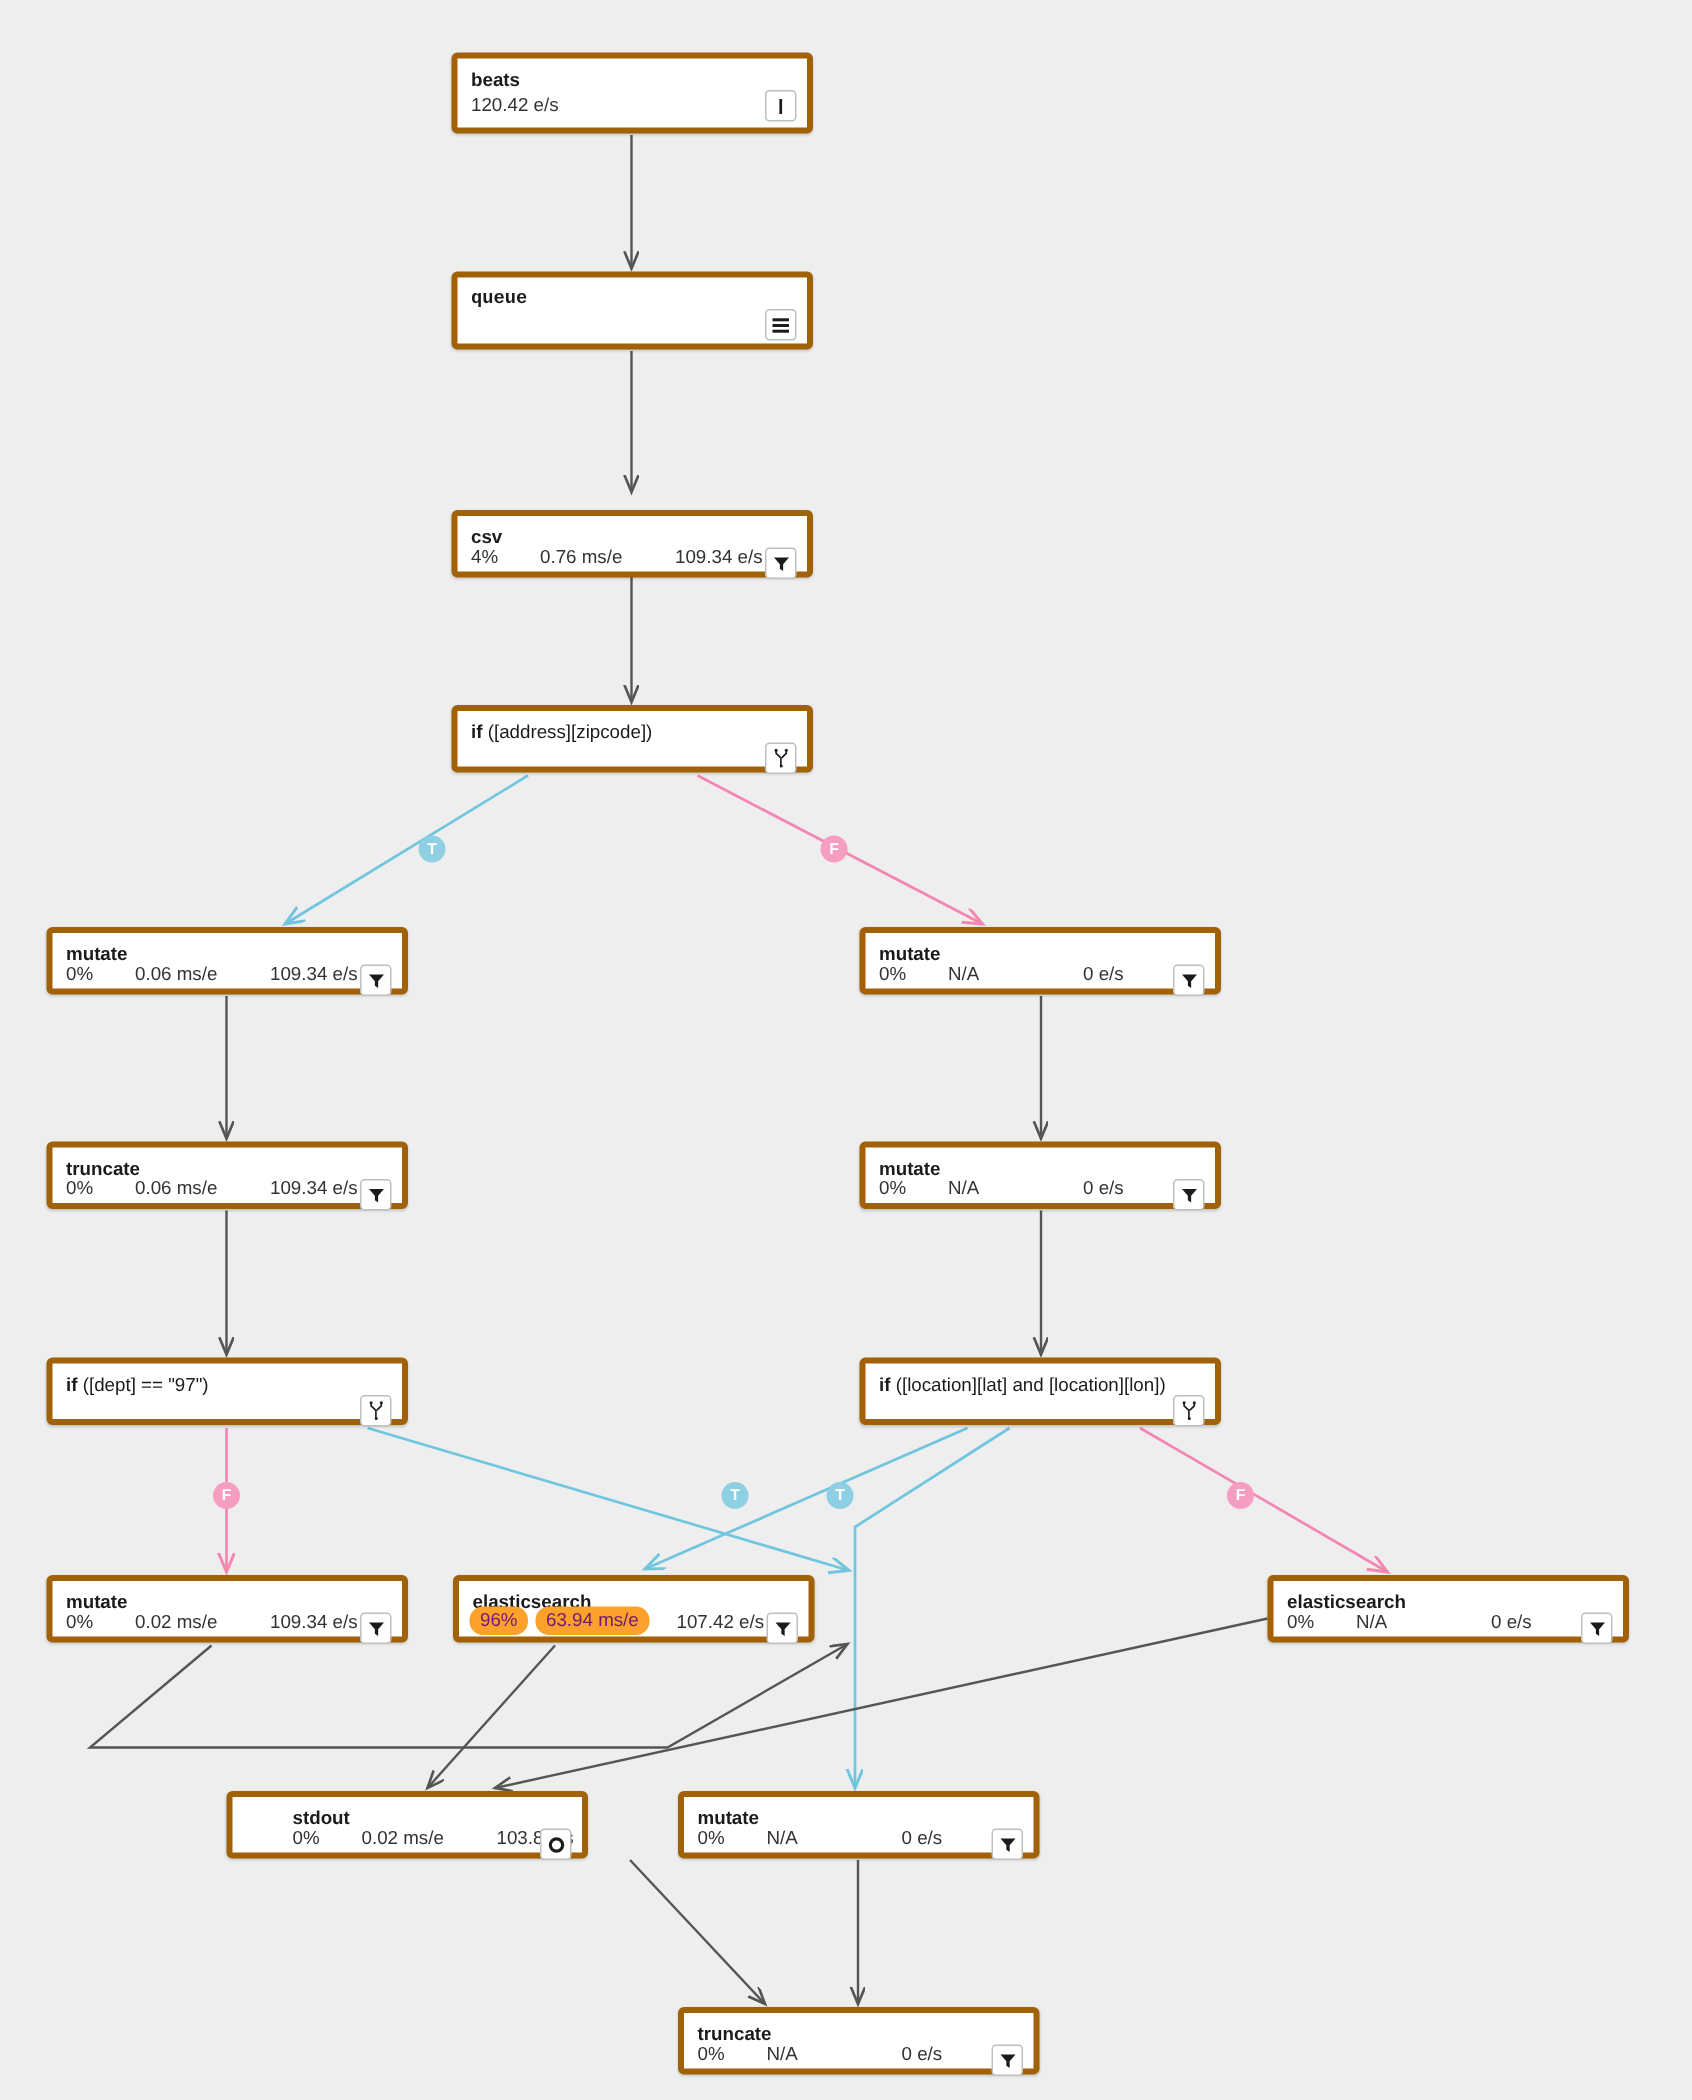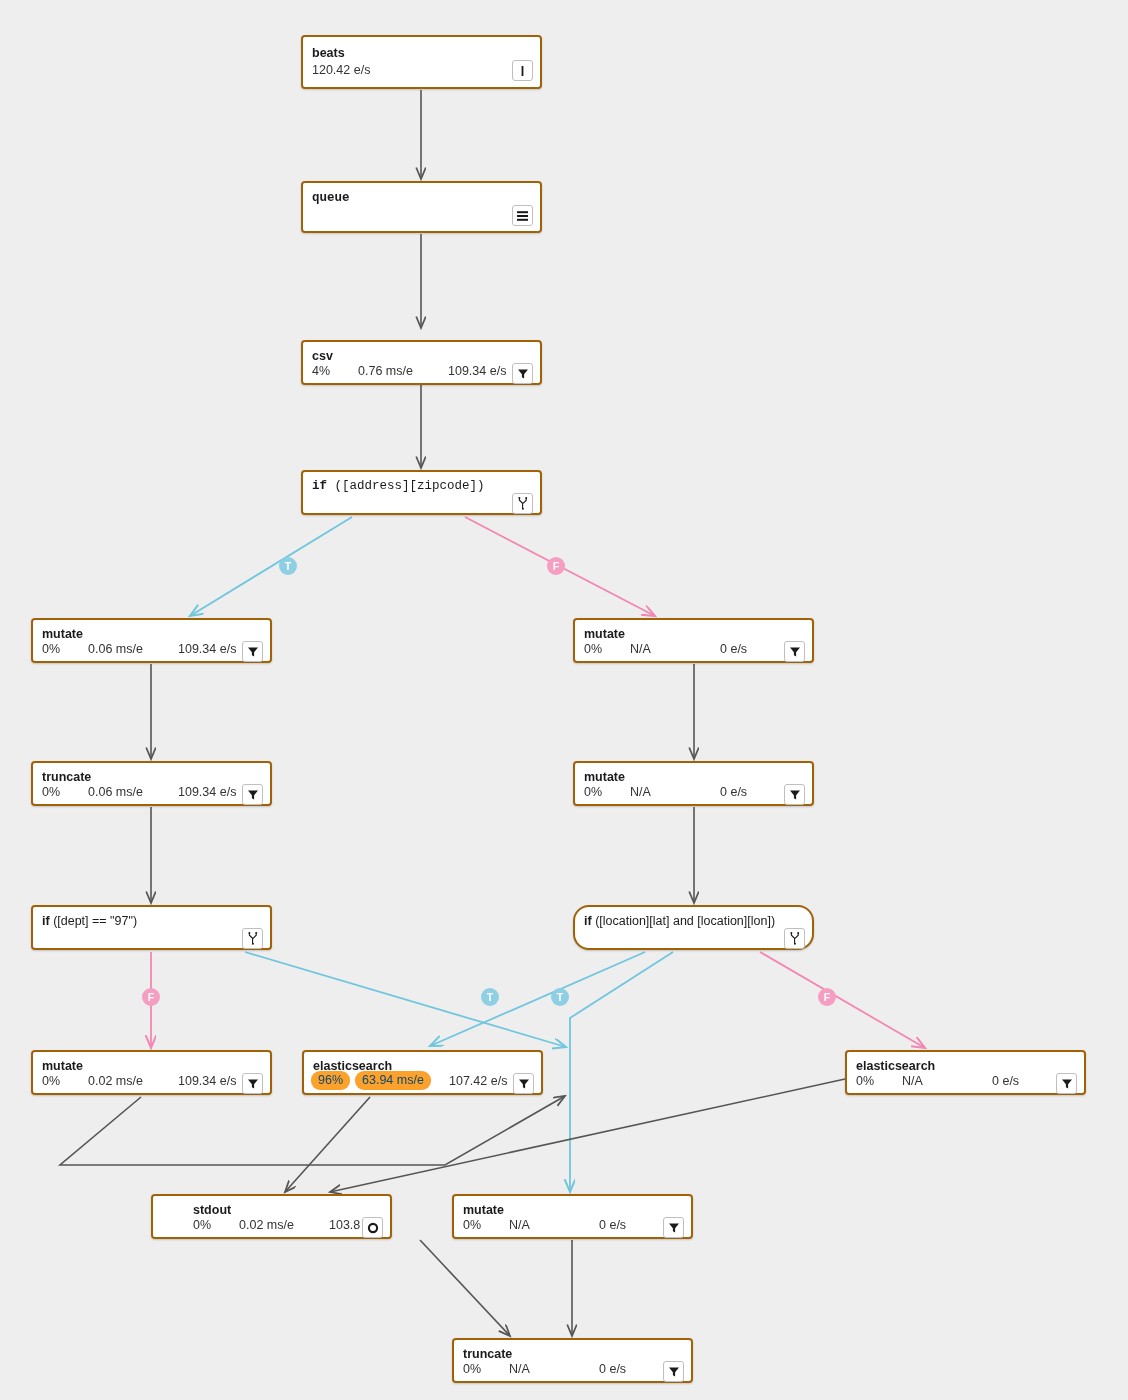--- a/index.html
+++ b/index.html
@@ -24,27 +24,27 @@
     position: absolute;
     left: 0; top: 0;
     width: 1128px;
     height: 1400px;
     pointer-events: none;
   }
   .node {
     position: absolute;
     box-sizing: border-box;
     background: #ffffff;
-    border: 2px solid #a16207;
+    border: 4px solid #a16207;
     border-radius: 4px;
     box-shadow: 0 1px 2px rgba(0,0,0,0.18);
     padding: 7px 9px 6px 9px;
     display: flex;
     flex-direction: column;
-    justify-content: center;
+    justify-content: flex-start;
   }
   .node-title {
     font-size: 12.5px;
     line-height: 15px;
     color: #1b1b1b;
     font-weight: bold;
     white-space: nowrap;
   }
   .node-title .cond {
     font-weight: normal;
@@ -72,21 +72,21 @@
   }
   .stat-thr {
     position: absolute;
     left: 136px;
     white-space: nowrap;
   }
   .hot {
     background: #fba12c;
     border-radius: 9px;
     padding: 1px 7px 2px 7px;
-    color: #0c4a6e;
+    color: #701a75;
   }
   .stat-pct.hot { left: -2px; }
   .stat-lat.hot { left: 42px; }
   .icon-box {
     position: absolute;
     right: -2px;
     top: -1px;
     width: 19px;
     height: 19px;
     border: 1px solid #bfbfbf;
@@ -181,21 +181,21 @@
           <span class="stat-pct">4%</span>
           <span class="stat-lat">0.76 ms/e</span>
           <span class="stat-thr">109.34 e/s</span>
           <span class="icon-box">
             <svg width="12" height="12" viewBox="0 0 12 12">
               <path d="M1 1.6 H11 L7.1 6.2 V10.6 L4.9 9.2 V6.2 Z" fill="#1b1b1b"></path>
             </svg>
           </span>
         </div>
       </div>
-      <div class="node" style="left: 301px; top: 470px; width: 241px; height: 45px; font-family: Liberation Mono, monospace;">
+      <div class="node" style="left: 301px; top: 470px; width: 241px; height: 45px;">
         <div class="node-title"><span>if</span> <span class="cond">([address][zipcode])</span></div>
         <div class="node-stats">
           <span class="icon-box">
             <svg width="12" height="13" viewBox="0 0 12 13">
               <path d="M2.4 1.3 V3.2 L5.6 6.3 V11.4" fill="none" stroke="#1b1b1b" stroke-width="1.1"></path>
               <path d="M9.2 1.3 V3.2 L6.1 6.3" fill="none" stroke="#1b1b1b" stroke-width="1.1"></path>
               <circle cx="2.4" cy="1.1" r="1" fill="#1b1b1b"></circle>
               <circle cx="9.2" cy="1.1" r="1" fill="#1b1b1b"></circle>
               <circle cx="5.85" cy="11.7" r="1" fill="#1b1b1b"></circle>
             </svg>
@@ -261,21 +261,21 @@
             <svg width="12" height="13" viewBox="0 0 12 13">
               <path d="M2.4 1.3 V3.2 L5.6 6.3 V11.4" fill="none" stroke="#1b1b1b" stroke-width="1.1"></path>
               <path d="M9.2 1.3 V3.2 L6.1 6.3" fill="none" stroke="#1b1b1b" stroke-width="1.1"></path>
               <circle cx="2.4" cy="1.1" r="1" fill="#1b1b1b"></circle>
               <circle cx="9.2" cy="1.1" r="1" fill="#1b1b1b"></circle>
               <circle cx="5.85" cy="11.7" r="1" fill="#1b1b1b"></circle>
             </svg>
           </span>
         </div>
       </div>
-      <div class="node" style="left: 573px; top: 905px; width: 241px; height: 45px; border-radius: 16px;">
+      <div class="node" style="left: 573px; top: 905px; width: 241px; height: 45px;">
         <div class="node-title"><span>if</span> <span class="cond">([location][lat] and [location][lon])</span></div>
         <div class="node-stats">
           <span class="icon-box">
             <svg width="12" height="13" viewBox="0 0 12 13">
               <path d="M2.4 1.3 V3.2 L5.6 6.3 V11.4" fill="none" stroke="#1b1b1b" stroke-width="1.1"></path>
               <path d="M9.2 1.3 V3.2 L6.1 6.3" fill="none" stroke="#1b1b1b" stroke-width="1.1"></path>
               <circle cx="2.4" cy="1.1" r="1" fill="#1b1b1b"></circle>
               <circle cx="9.2" cy="1.1" r="1" fill="#1b1b1b"></circle>
               <circle cx="5.85" cy="11.7" r="1" fill="#1b1b1b"></circle>
             </svg>

